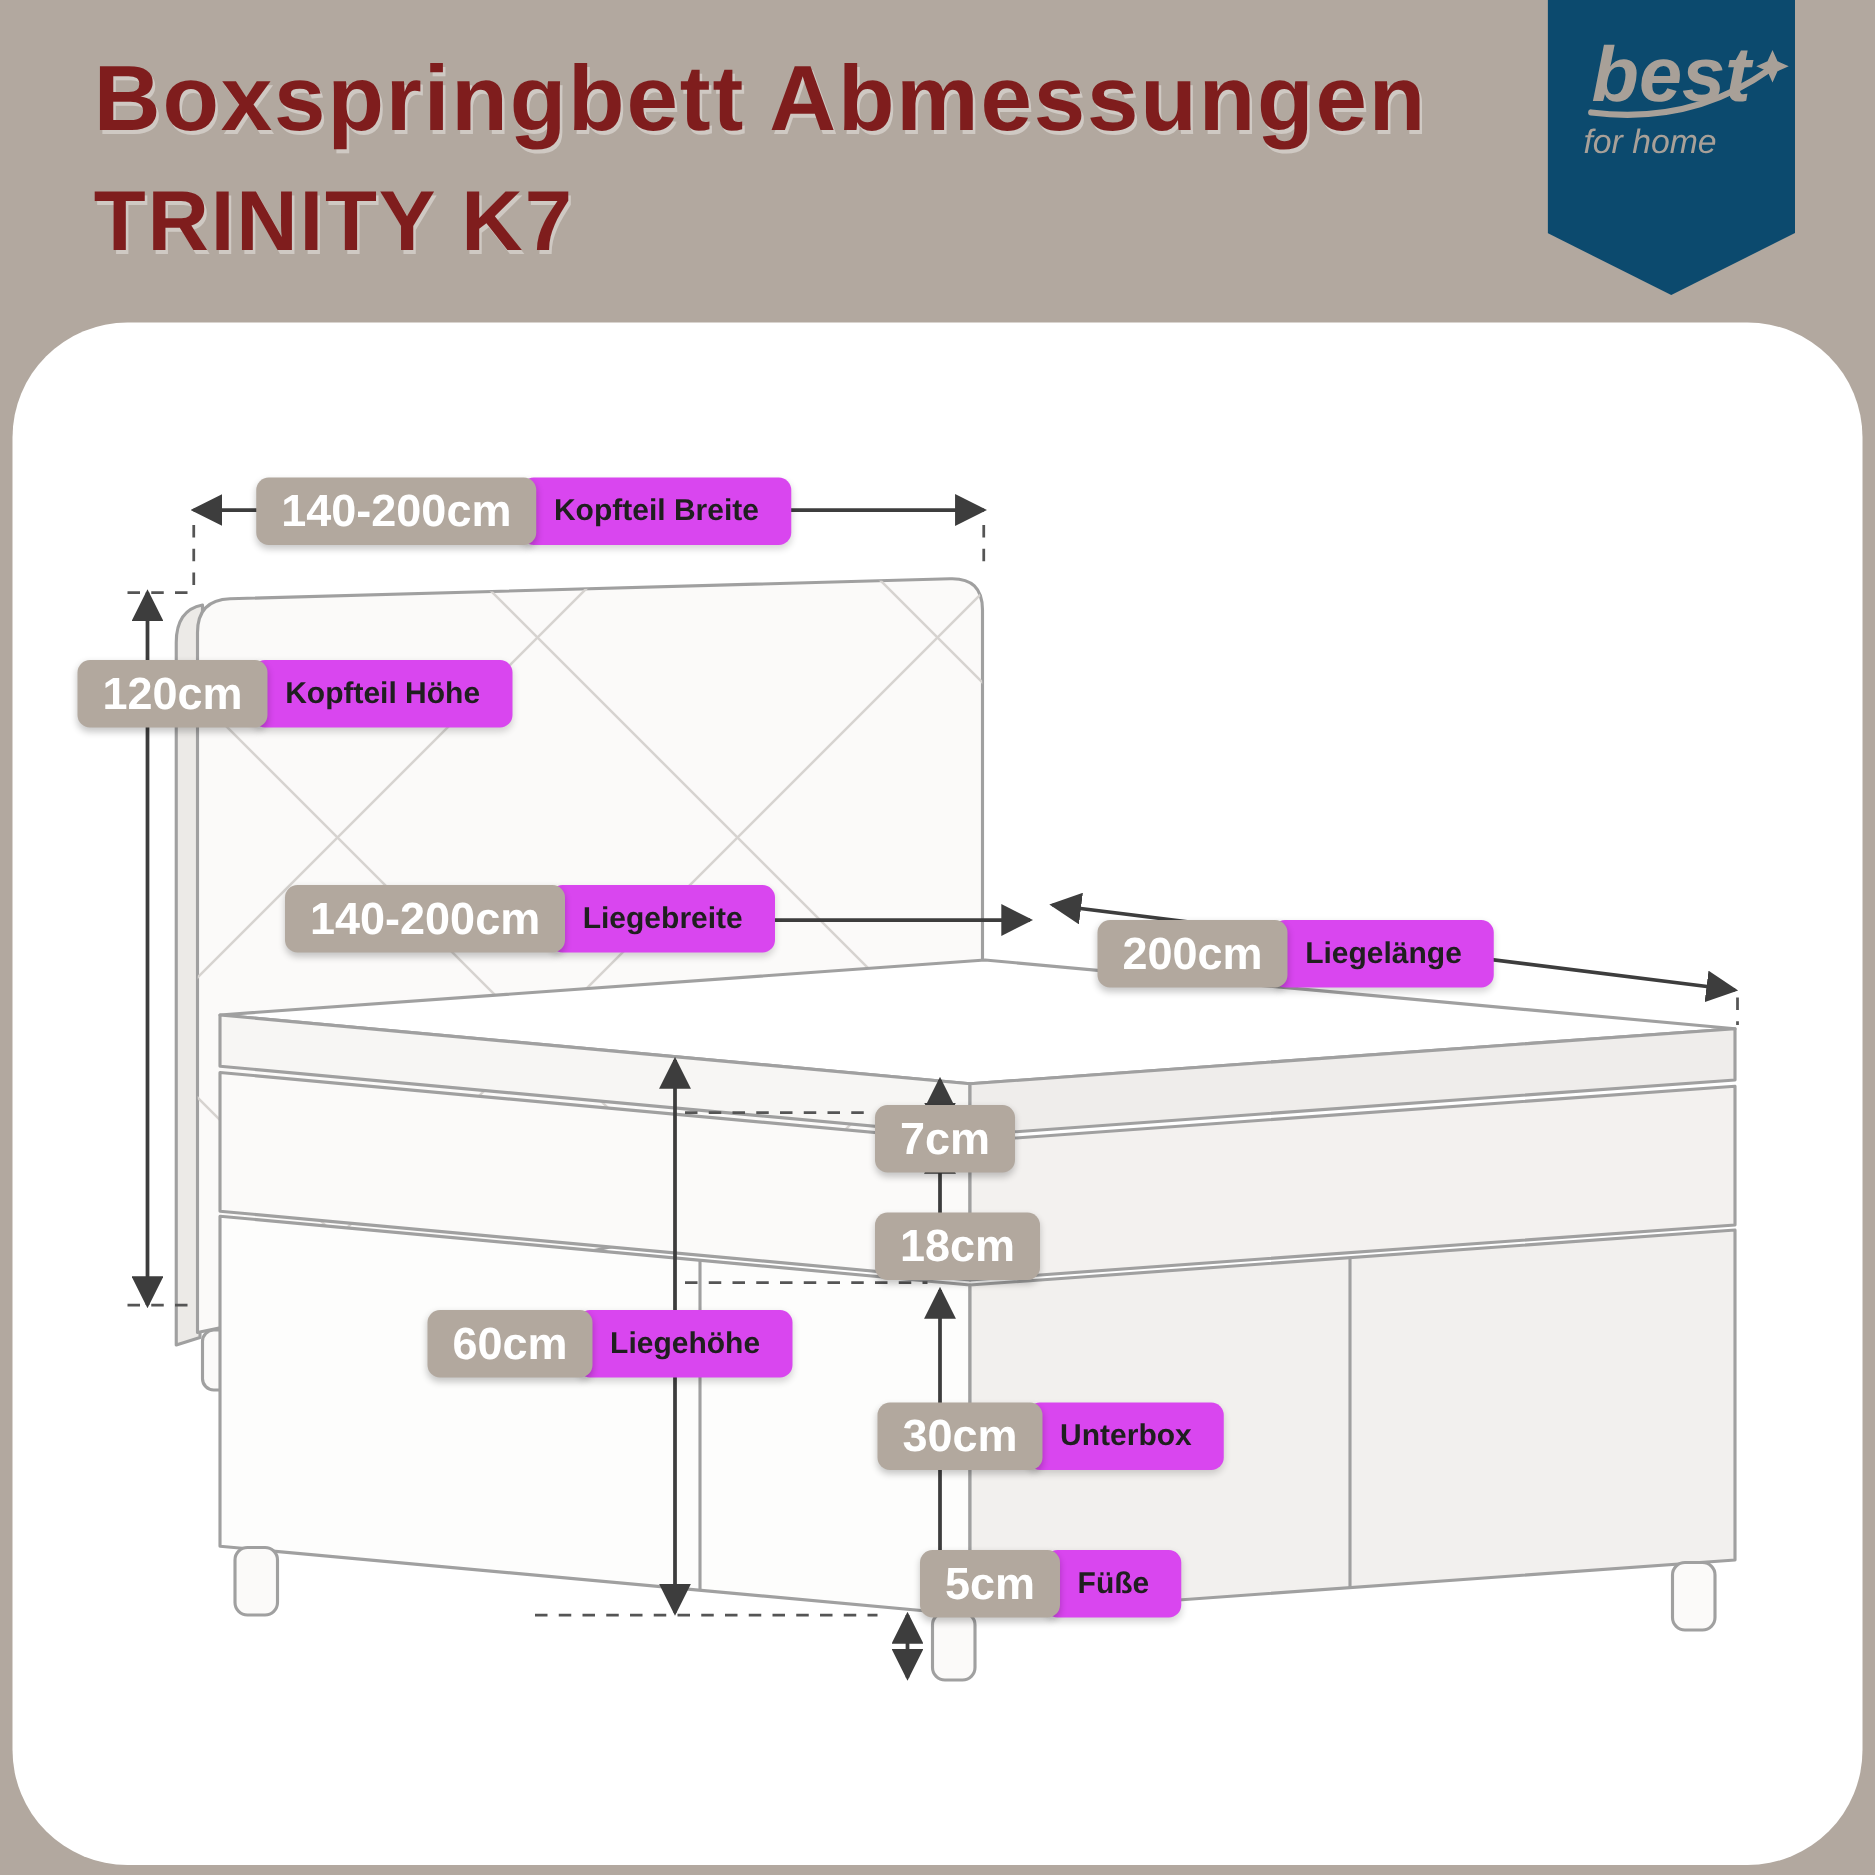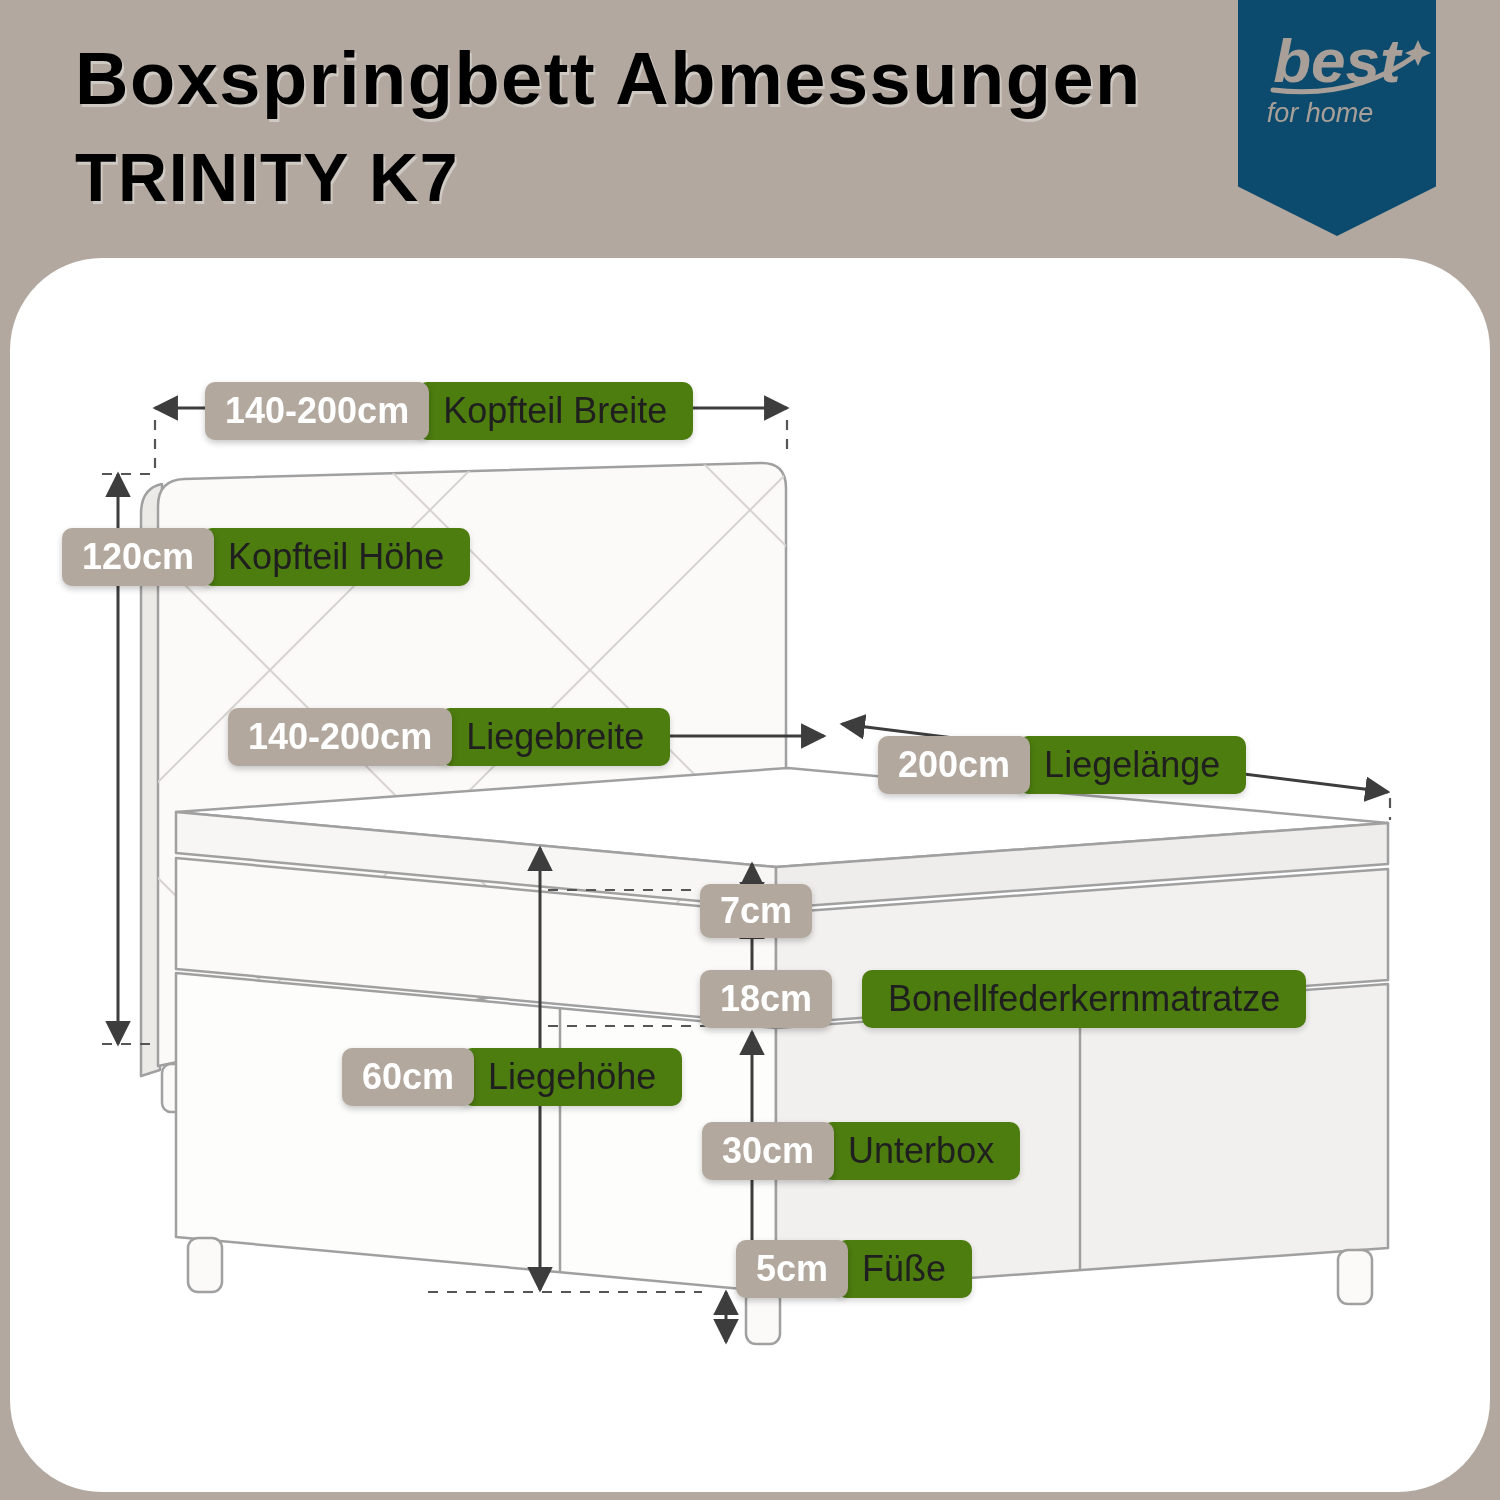--- a/index.html
+++ b/index.html
@@ -17,21 +17,21 @@
     left:10px; top:258px; right:10px; bottom:8px;
     background:#ffffff;
     border-radius:92px;
   }
 
   
   .title {
     position:absolute;
     left:75px; top:30px;
     font-weight:bold;
-    color:#000000;
+    color:#7f1d1d;
     letter-spacing:1.5px;
     text-shadow:2px 3px 0 rgba(255,255,255,0.38);
     line-height:98px;
   }
   .title .l1 { font-size:74px; display:block; }
   .title .l2 { font-size:68px; display:block; }
 
   
   .ribbon {
     position:absolute;
@@ -67,23 +67,23 @@
     background:#b2a89e;
     color:#ffffff;
     font-weight:bold; font-size:36px;
     padding:6px 20px;
     border-radius:10px;
     display:flex; align-items:center;
     box-shadow:0 3px 6px rgba(0,0,0,0.22);
     position:relative; z-index:2;
   }
   .dim .txt {
-    background:#4d7c0f;
+    background:#d946ef;
     color:#1f1f1f;
-    font-weight:normal; font-size:36px;
+    font-weight:bold; font-size:24px;
     padding:8px 26px;
     border-radius:10px;
     display:flex; align-items:center;
     margin-left:-12px;
     box-shadow:0 3px 6px rgba(0,0,0,0.16);
   }
 </style>
 </head>
 <body>
 
@@ -179,21 +179,20 @@
   </div>
   <div class="dim" style="left:878px; top:736px;">
     <span class="val">200cm</span>
     <span class="txt">Liegelänge</span>
   </div>
   <div class="dim" style="left:700px; top:884px;">
     <span class="val">7cm</span>
   </div>
   <div class="dim" style="left:700px; top:970px;gap:42px;">
     <span class="val">18cm</span>
-    <span class="txt">Bonellfederkernmatratze</span>
   </div>
   <div class="dim" style="left:342px; top:1048px;">
     <span class="val">60cm</span>
     <span class="txt">Liegehöhe</span>
   </div>
   <div class="dim" style="left:702px; top:1122px;">
     <span class="val">30cm</span>
     <span class="txt">Unterbox</span>
   </div>
   <div class="dim" style="left:694px; top:1240px;margin-left:42px;">

